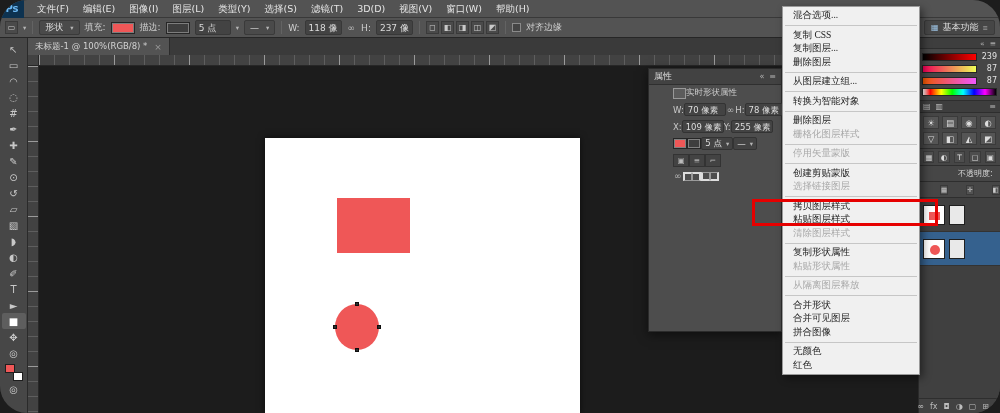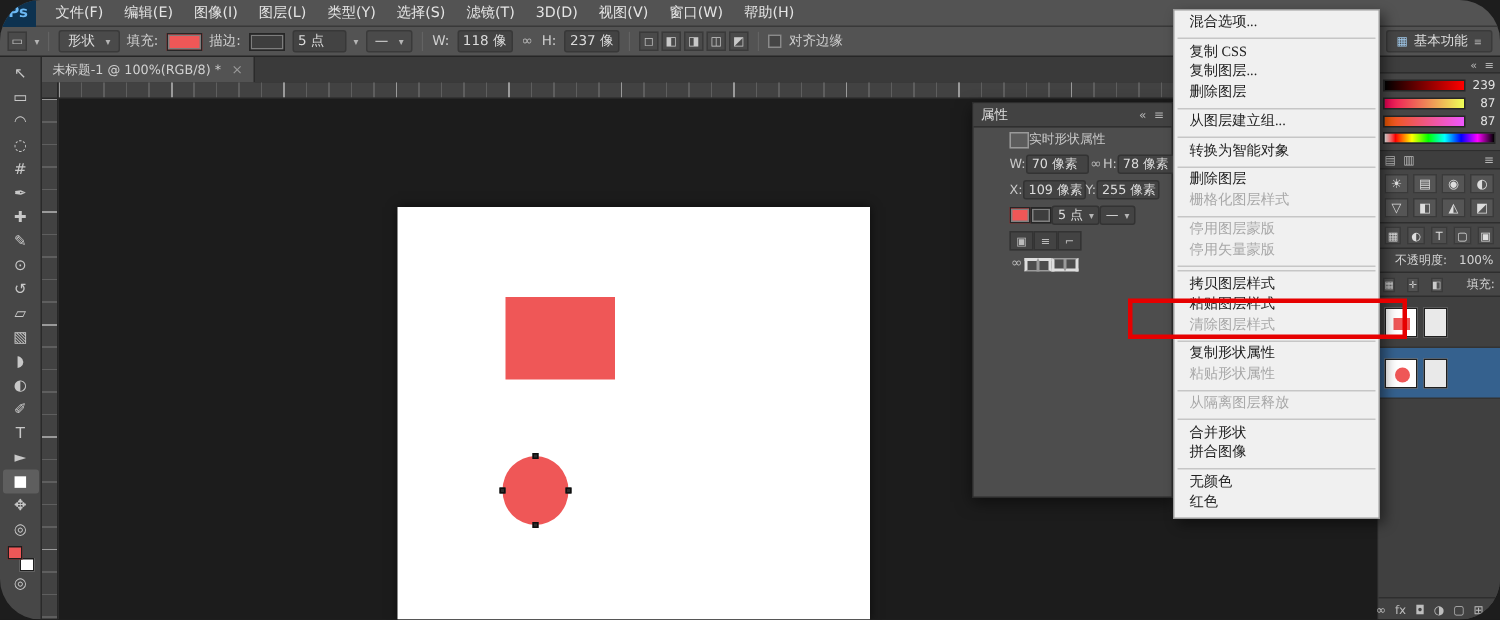--- a/index.html
+++ b/index.html
@@ -83,21 +83,21 @@
   .slider-r{background:linear-gradient(to right,#000000,#ff0000);}
   .slider-g{background:linear-gradient(to right,#ef0057,#efff57);}
   .slider-b{background:linear-gradient(to right,#ef5700,#ef57ff);}
   .color-val{width:17px;text-align:right;font-size:8px;color:#e2e2e2;}
   .spectrum{height:8px;border:1px solid #262626;background:linear-gradient(to right,#ffffff,#ff0000 10%,#ffff00 25%,#00ff00 40%,#00ffff 55%,#0000ff 70%,#ff00ff 85%,#000000);margin-top:1px;}
   .panel-strip{height:12px;background:#3e3e3e;border-bottom:1px solid #2e2e2e;display:flex;align-items:center;gap:5px;padding:0 4px;color:#b9b9b9;font-size:8px;}
   .adj-panel{padding:3px 4px;border-bottom:1px solid #2e2e2e;display:flex;flex-wrap:wrap;gap:3px;}
   .adj-icon{width:16px;height:13px;background:#555;border:1px solid #3a3a3a;color:#ddd;font-size:8.5px;display:flex;align-items:center;justify-content:center;}
   .filter-row{display:flex;align-items:center;gap:4px;padding:2px 4px;border-bottom:1px solid #2e2e2e;}
   .filter-icon{width:13px;height:12px;background:#4e4e4e;border:1px solid #3a3a3a;display:flex;align-items:center;justify-content:center;font-size:7.5px;color:#ddd;}
-  .opacity-row,.lock-row{display:flex;align-items:center;gap:8px;padding:2px 3px;font-size:8px;color:#d5d5d5;border-bottom:1px solid #2e2e2e;white-space:nowrap;}
+  .opacity-row,.lock-row{display:flex;align-items:center;gap:18px;padding:2px 21px;font-size:8px;color:#d5d5d5;border-bottom:1px solid #2e2e2e;white-space:nowrap;}
   .lock-icon{width:9px;height:10px;background:#525252;border:1px solid #3a3a3a;display:inline-flex;align-items:center;justify-content:center;font-size:6.5px;color:#ccc;}
   .spacer{flex:1;}
   .layer-list{flex:1;background:#404040;overflow:hidden;}
   .layer-row{height:34px;border-bottom:1px solid #333;display:flex;align-items:center;gap:4px;padding:0 4px;}
   .thumb{width:22px;height:20px;background:#fff;border:1px solid #1f1f1f;position:relative;}
   .mini-rect{position:absolute;left:5px;top:6px;width:11px;height:8px;}
   .mini-ellipse{position:absolute;left:6px;top:5px;width:10px;height:10px;border-radius:50%;}
   .vthumb{width:16px;height:20px;background:#e9e9e9;border:1px solid #1f1f1f;}
   .dock-status{height:15px;border-top:1px solid #2e2e2e;background:#424242;display:flex;align-items:center;justify-content:center;gap:6px;color:#bdbdbd;font-size:8px;}
   .status-icon{font-style:normal;}
@@ -275,34 +275,36 @@
       <div class="cm-item">复制图层...</div>
       <div class="cm-item">删除图层</div>
       <div class="cm-sep"></div>
       <div class="cm-item">从图层建立组...</div>
       <div class="cm-sep"></div>
       <div class="cm-item">转换为智能对象</div>
       <div class="cm-sep"></div>
       <div class="cm-item">删除图层</div>
       <div class="cm-item disabled">栅格化图层样式</div>
       <div class="cm-sep"></div>
-      <div class="cm-item disabled">停用图层蒙版</div>
       <div class="cm-item disabled">停用矢量蒙版</div>
       <div class="cm-sep"></div>
+      <div class="cm-item">创建剪贴蒙版</div>
+      <div class="cm-item disabled">选择链接图层</div>
       <div class="cm-sep"></div>
       <div class="cm-item">拷贝图层样式</div>
       <div class="cm-item">粘贴图层样式</div>
       <div class="cm-item disabled">清除图层样式</div>
       <div class="cm-sep"></div>
       <div class="cm-item">复制形状属性</div>
       <div class="cm-item disabled">粘贴形状属性</div>
       <div class="cm-sep"></div>
       <div class="cm-item disabled">从隔离图层释放</div>
       <div class="cm-sep"></div>
       <div class="cm-item">合并形状</div>
+      <div class="cm-item">合并可见图层</div>
       <div class="cm-item">拼合图像</div>
       <div class="cm-sep"></div>
       <div class="cm-item">无颜色</div>
       <div class="cm-item">红色</div>
     </div>
 
   <div class="annotation-box" style="border-color: rgb(230, 0, 0);"></div>
 
   <aside class="right-dock">
     <div class="dock-tabs">

